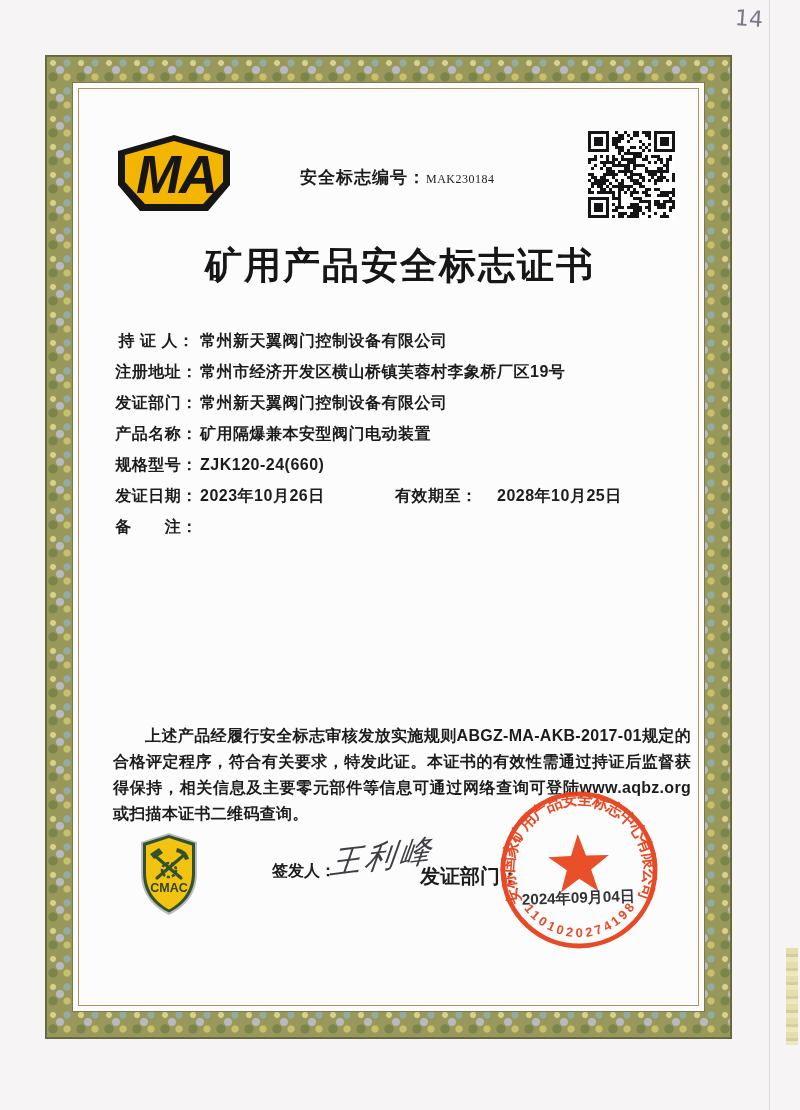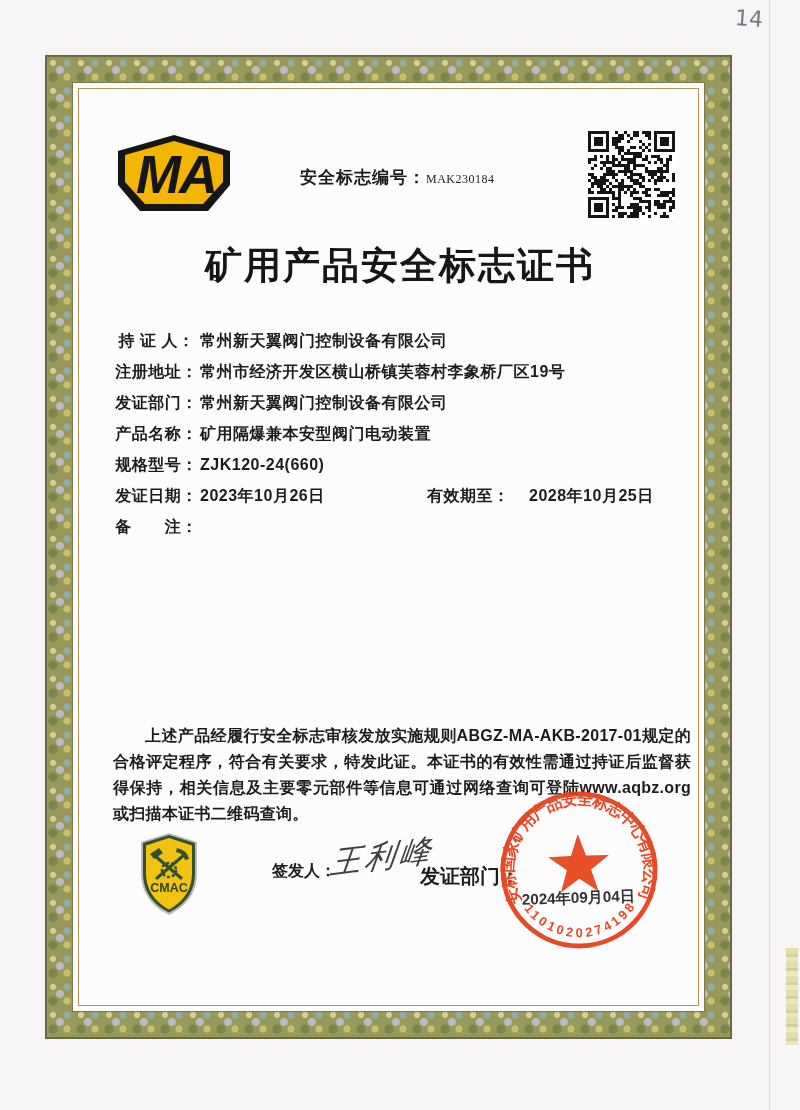--- a/index.html
+++ b/index.html
@@ -41,21 +41,21 @@
     font-size:37px; font-weight:900; letter-spacing:2px; color:#161618; }
 
   .fields { position:absolute; left:113px; top:331px; width:582px; }
   .row { display:flex; margin-bottom:11px; font-size:16px; line-height:20px; font-weight:700; }
   .row .lab { flex:none; width:87px; letter-spacing:.5px;text-align:center; }
   .row .val { letter-spacing:.5px; }
   .row.standards { align-items:center; margin-bottom:9px; }
   .row.standards .lab { width:187px; }
   .row.standards .val { width:395px; font-size:15px; line-height:19px; letter-spacing:0; }
   .row.dates .val1 { width:195px; }
-  .row.dates .lab2 { flex:none; width:102px; letter-spacing:.5px;margin-left:32px; }
+  .row.dates .lab2 { flex:none; width:102px; letter-spacing:.5px; }
 
   .statement { position:absolute; left:113px; top:723px; width:578px;
     font-size:16px; font-weight:700; line-height:1.62; text-align:justify;
     text-indent:2em; letter-spacing:.3px; }
 
   .cmac-badge { position:absolute; left:137px; top:832px; width:64px; height:84px; }
 
   .signer-label { position:absolute; left:272px; top:861px; font-size:16px; font-weight:700; }
   .signature { position:absolute; left:330px; top:836px; font-size:31px; color:#3f3e45;
     font-style:italic; transform:rotate(-7deg) skewX(-14deg); letter-spacing:4px; font-weight:400; }

